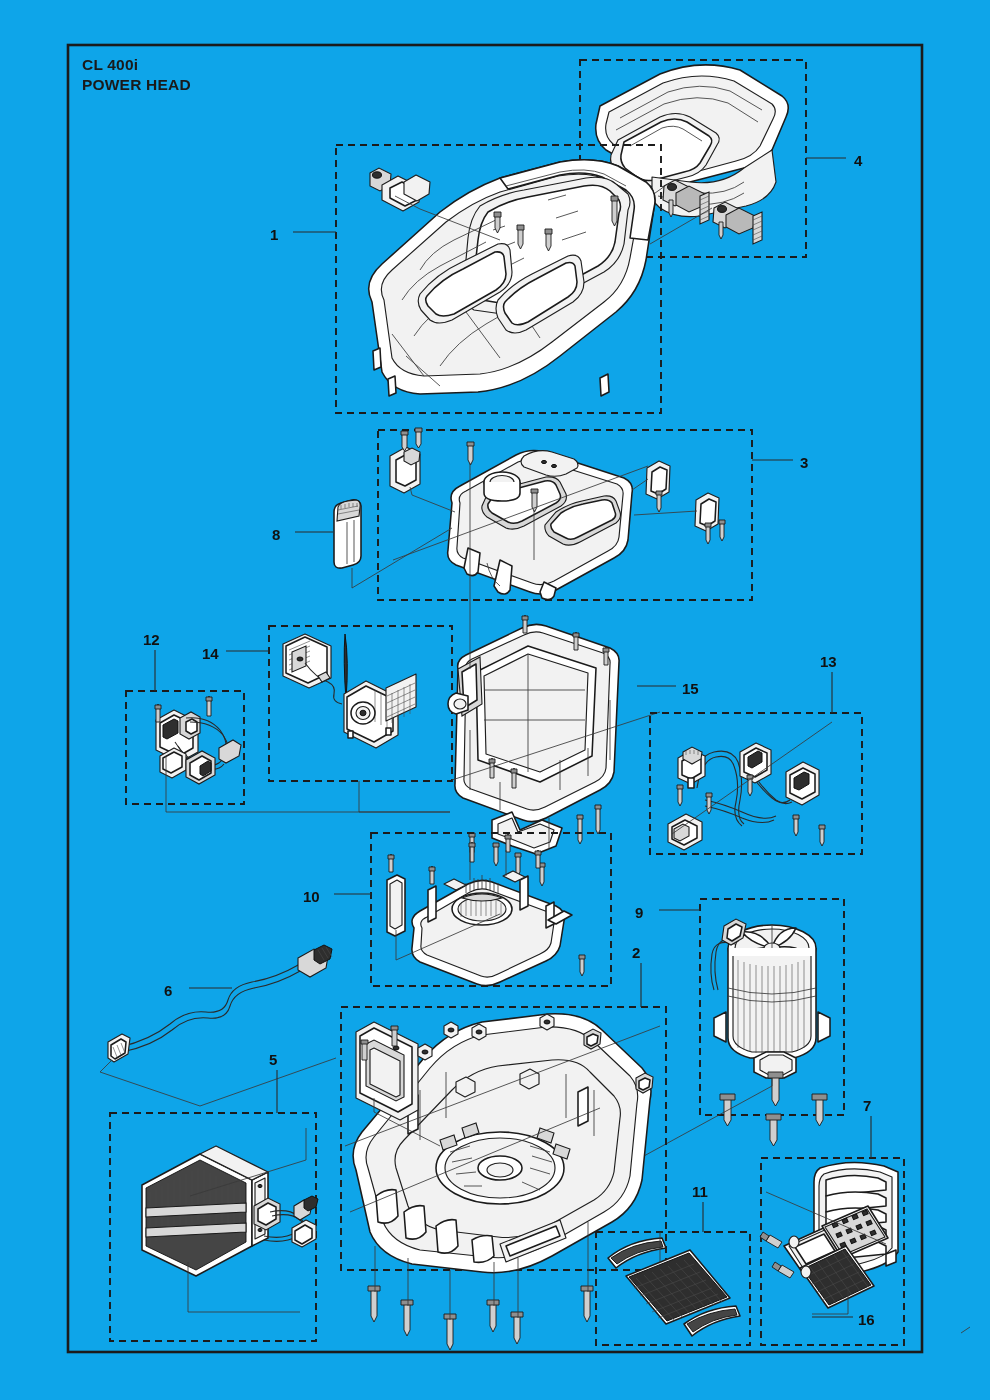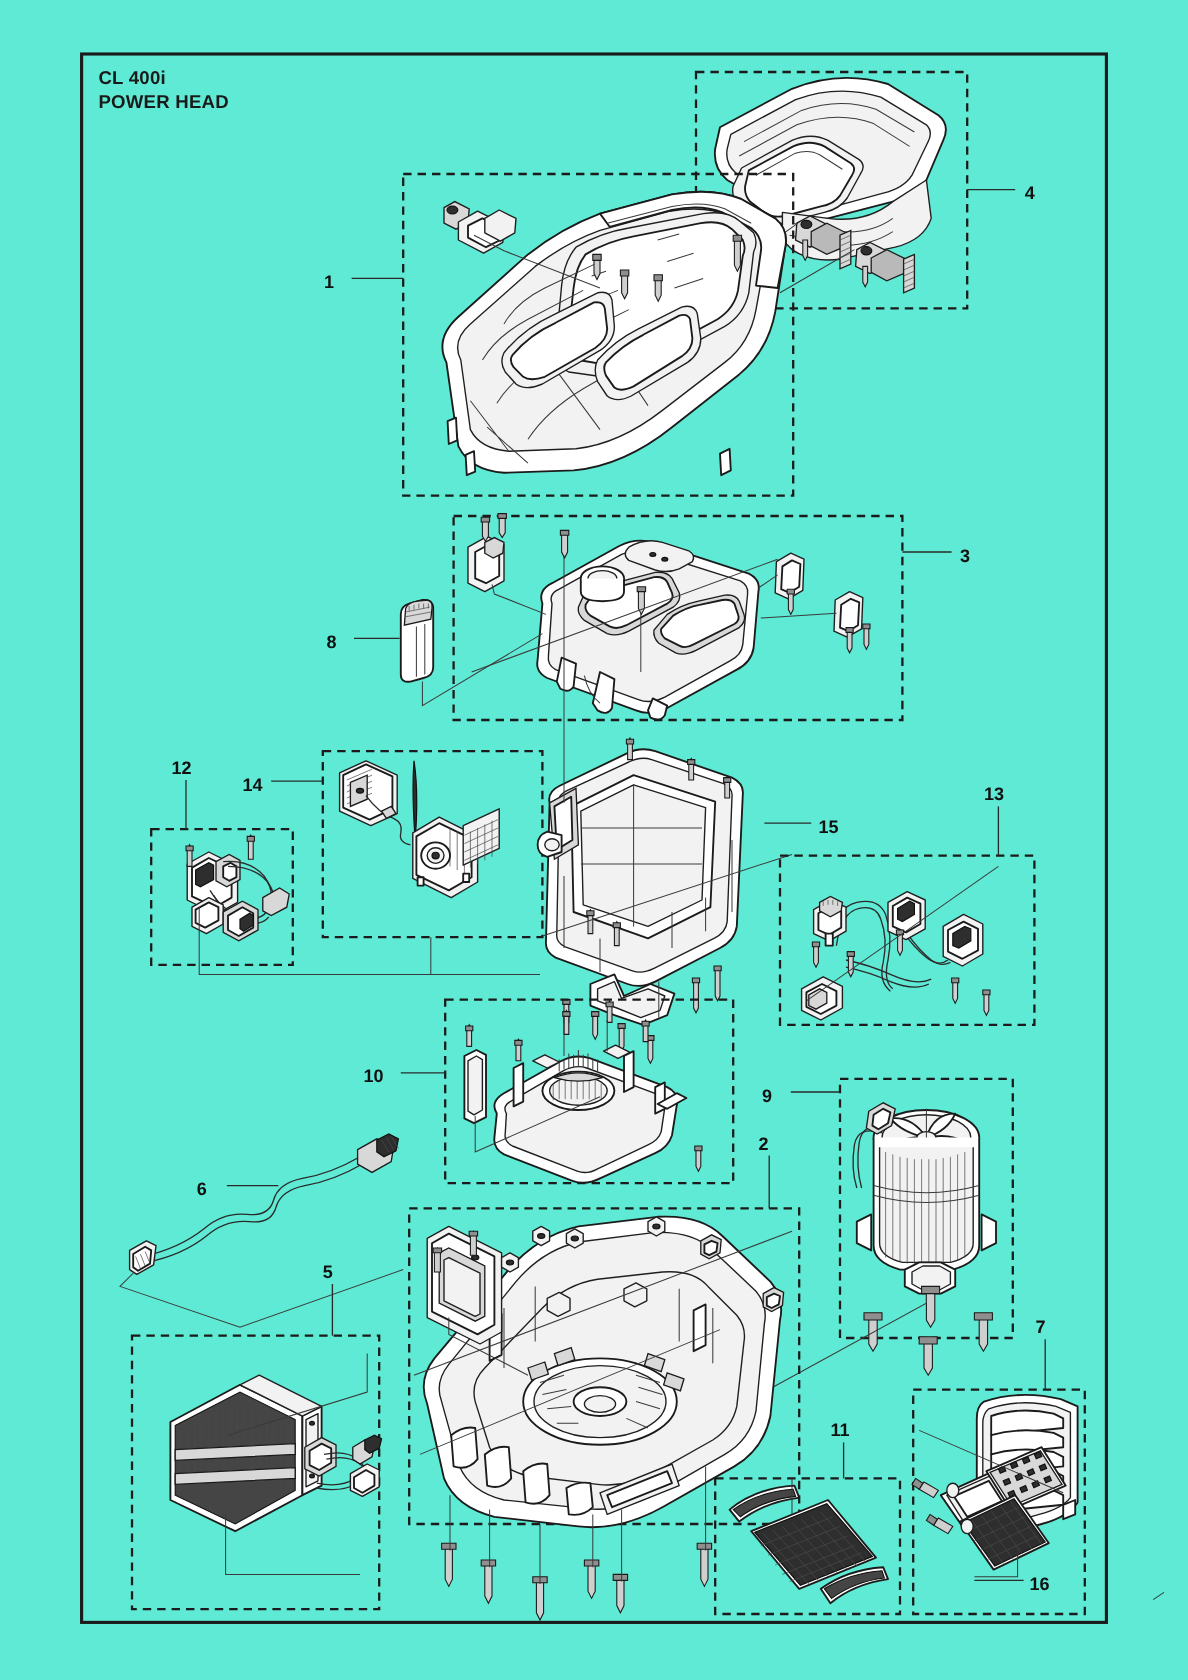--- a/index.html
+++ b/index.html
@@ -1,17 +1,17 @@
 <!DOCTYPE html>
 <html><head>
 <meta charset="utf-8">
 <style>
   html,body{margin:0;padding:0;background:#ffffff;}
   body{width:990px;height:1400px;font-family:"Liberation Sans",sans-serif;}
-  #stage{position:relative;width:990px;height:1400px;overflow:hidden;background:#5eead4;}
+  #stage{position:relative;width:990px;height:1400px;overflow:hidden;background:#0ea5e9;}
   #diagram{position:absolute;left:0;top:0;width:990px;height:1400px;}
   .ttl{font-weight:bold;font-size:15.5px;fill:#1a1a1a;letter-spacing:.2px;}
   .cal{font-weight:bold;font-size:15px;fill:#111;font-family:"Liberation Sans",sans-serif;}
   .frame{fill:none;stroke:#1b1b1b;stroke-width:2.6;}
   .grp{fill:none;stroke:#1b1b1b;stroke-width:1.9;stroke-dasharray:7 5;}
   .lead{stroke:#2a2a2a;stroke-width:1.1;fill:none;}
   .thin{stroke:#3a3a3a;stroke-width:.85;fill:none;}
   .vthin{stroke:#4a4a4a;stroke-width:.6;fill:none;}
   .pout{fill:#ffffff;stroke:#1b1b1b;stroke-width:1.55;stroke-linejoin:round;}
   .pmid{fill:#f2f2f2;stroke:#1f1f1f;stroke-width:1.15;stroke-linejoin:round;}

